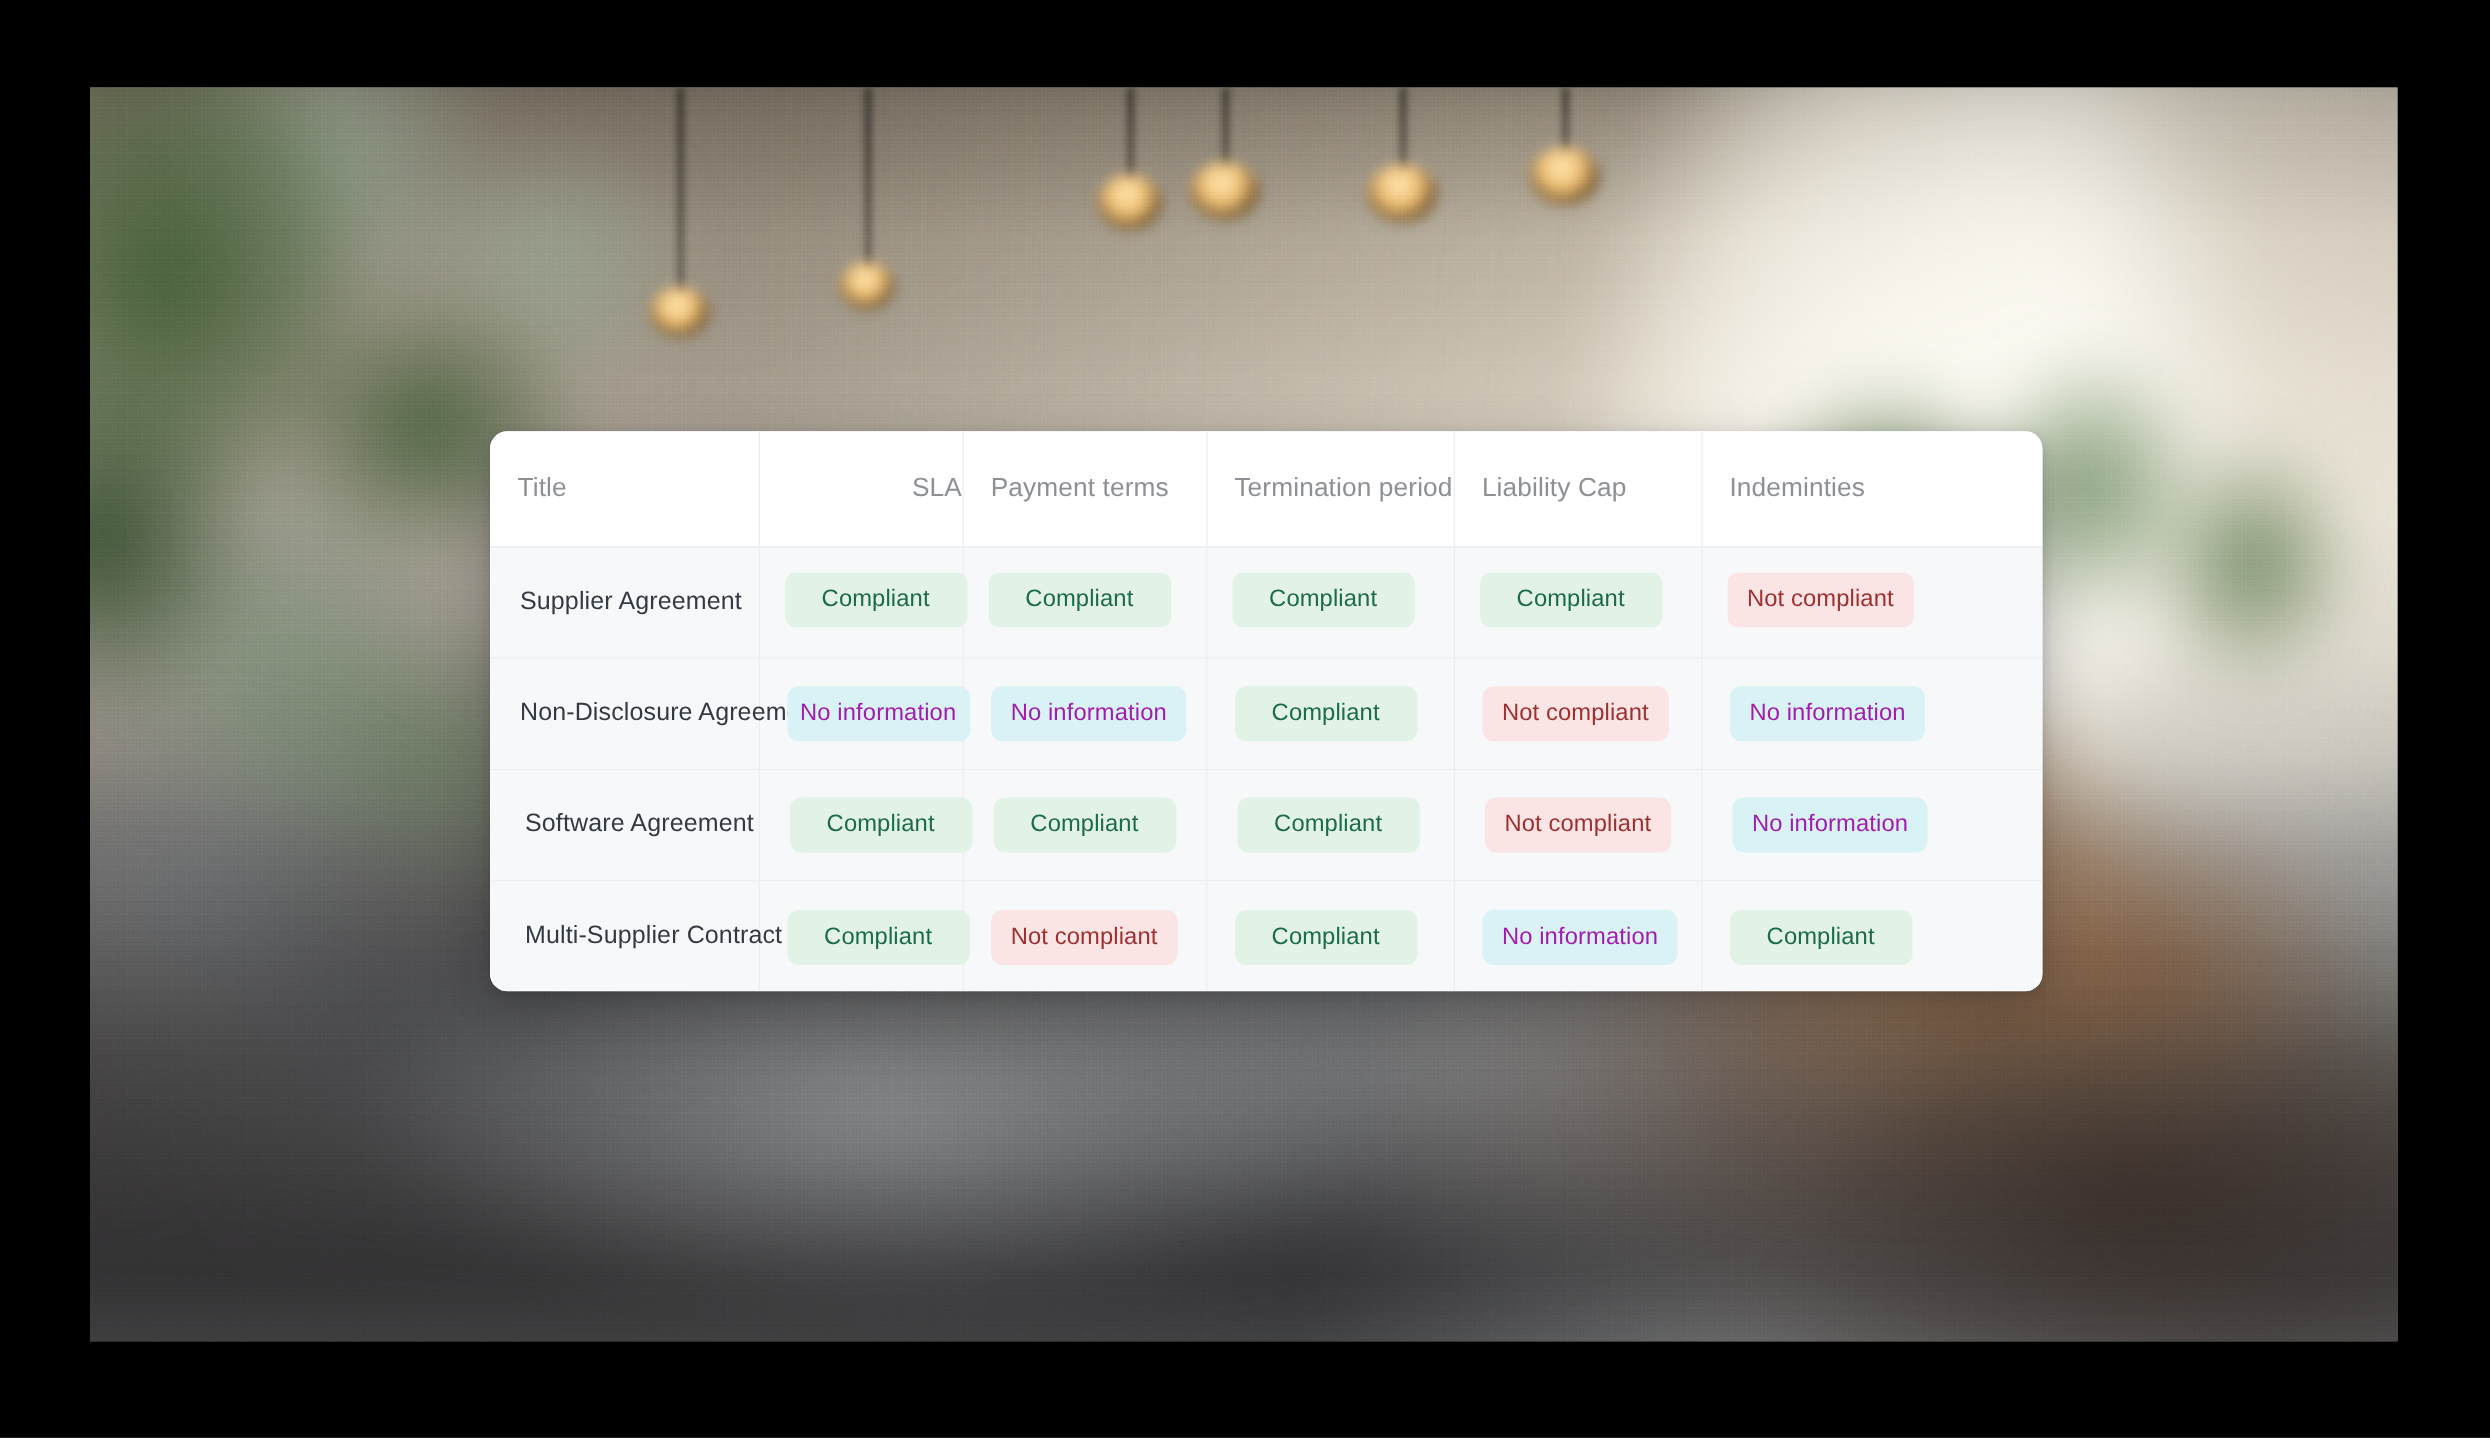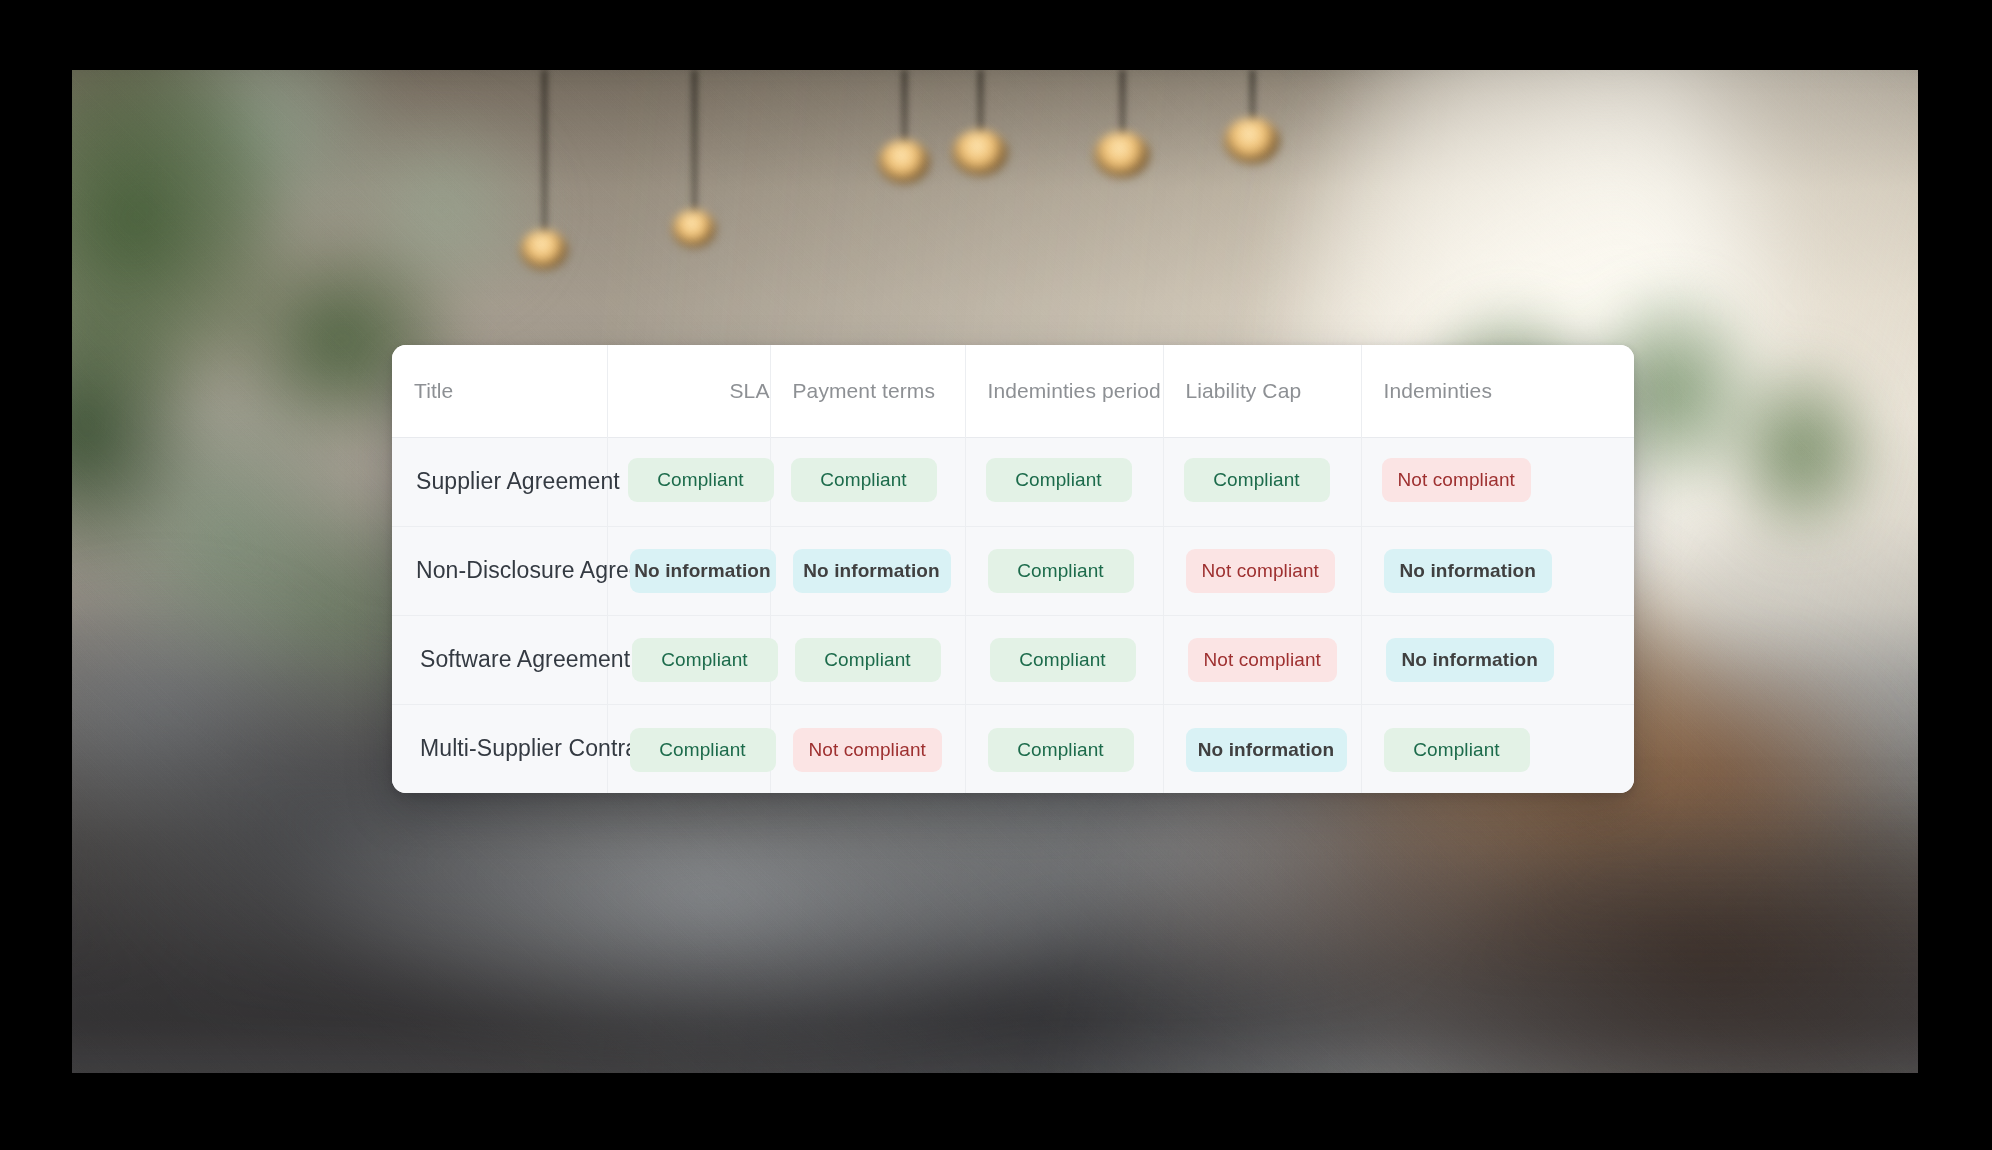--- a/index.html
+++ b/index.html
@@ -181,21 +181,21 @@
   tbody tr + tr td { border-top: 1px solid #eceef1; }
   thead + tbody tr:first-child td { border-top: 1px solid #e8eaee; }
 
   tbody td {
     height: 89px;
     padding: 0 14px;
   }
 
   td.title-cell {
     padding-left: 24px;
-    font-size: 23px;
+    font-size: 20px;
     color: #343a42;
     letter-spacing: 0.1px;
     white-space: nowrap;
   }
 
   .badge-wrap { display: flex; justify-content: flex-start; padding-left: 8px; }
 
   .badge {
     display: inline-flex;
     align-items: center;
@@ -203,21 +203,21 @@
     min-width: 146px;
     height: 44px;
     padding: 0 16px;
     border-radius: 9px;
     font-size: 19px;
     letter-spacing: 0.1px;
     white-space: nowrap;
   }
   .badge.compliant      { background: #e3f2e6; color: #1c6b4b; }
   .badge.not-compliant  { background: #fbe4e4; color: #9e3030; }
-  .badge.no-information { background: #d9f2f5; color: #404040; font-weight: bold; }
+  .badge.no-information { background: #d9f2f5; color: #a21caf; }
 
   
   tr.r0 .badge-wrap { transform: translate(-2px, -2px); }
   tr.r1 .badge-wrap { transform: translate(0px, 0px); }
   tr.r2 .badge-wrap { transform: translate(2px, 0px); }
   tr.r3 .badge-wrap { transform: translate(0px, 1px); }
   tr.r2 td.title-cell { padding-left: 28px; }
   tr.r3 td.title-cell { padding-left: 28px; }
 </style>
 </head>
@@ -250,21 +250,21 @@
     <div class="photo-layer ph-grain"></div>
   </div>
 
   <div class="card">
     <table class="matrix">
       <thead>
         <tr>
           <th style="width:215px;">Title</th>
           <th style="width:163px;text-align:right;">SLA</th>
           <th style="width:195px;">Payment terms</th>
-          <th style="width:198px;">Indeminties period</th>
+          <th style="width:198px;">Termination period</th>
           <th style="width:198px;">Liability Cap</th>
           <th>Indeminties</th>
         </tr>
       </thead>
       <tbody>
 
         <tr class="r0">
           <td class="title-cell">Supplier Agreement</td>
           <td>
               <div class="badge-wrap">

